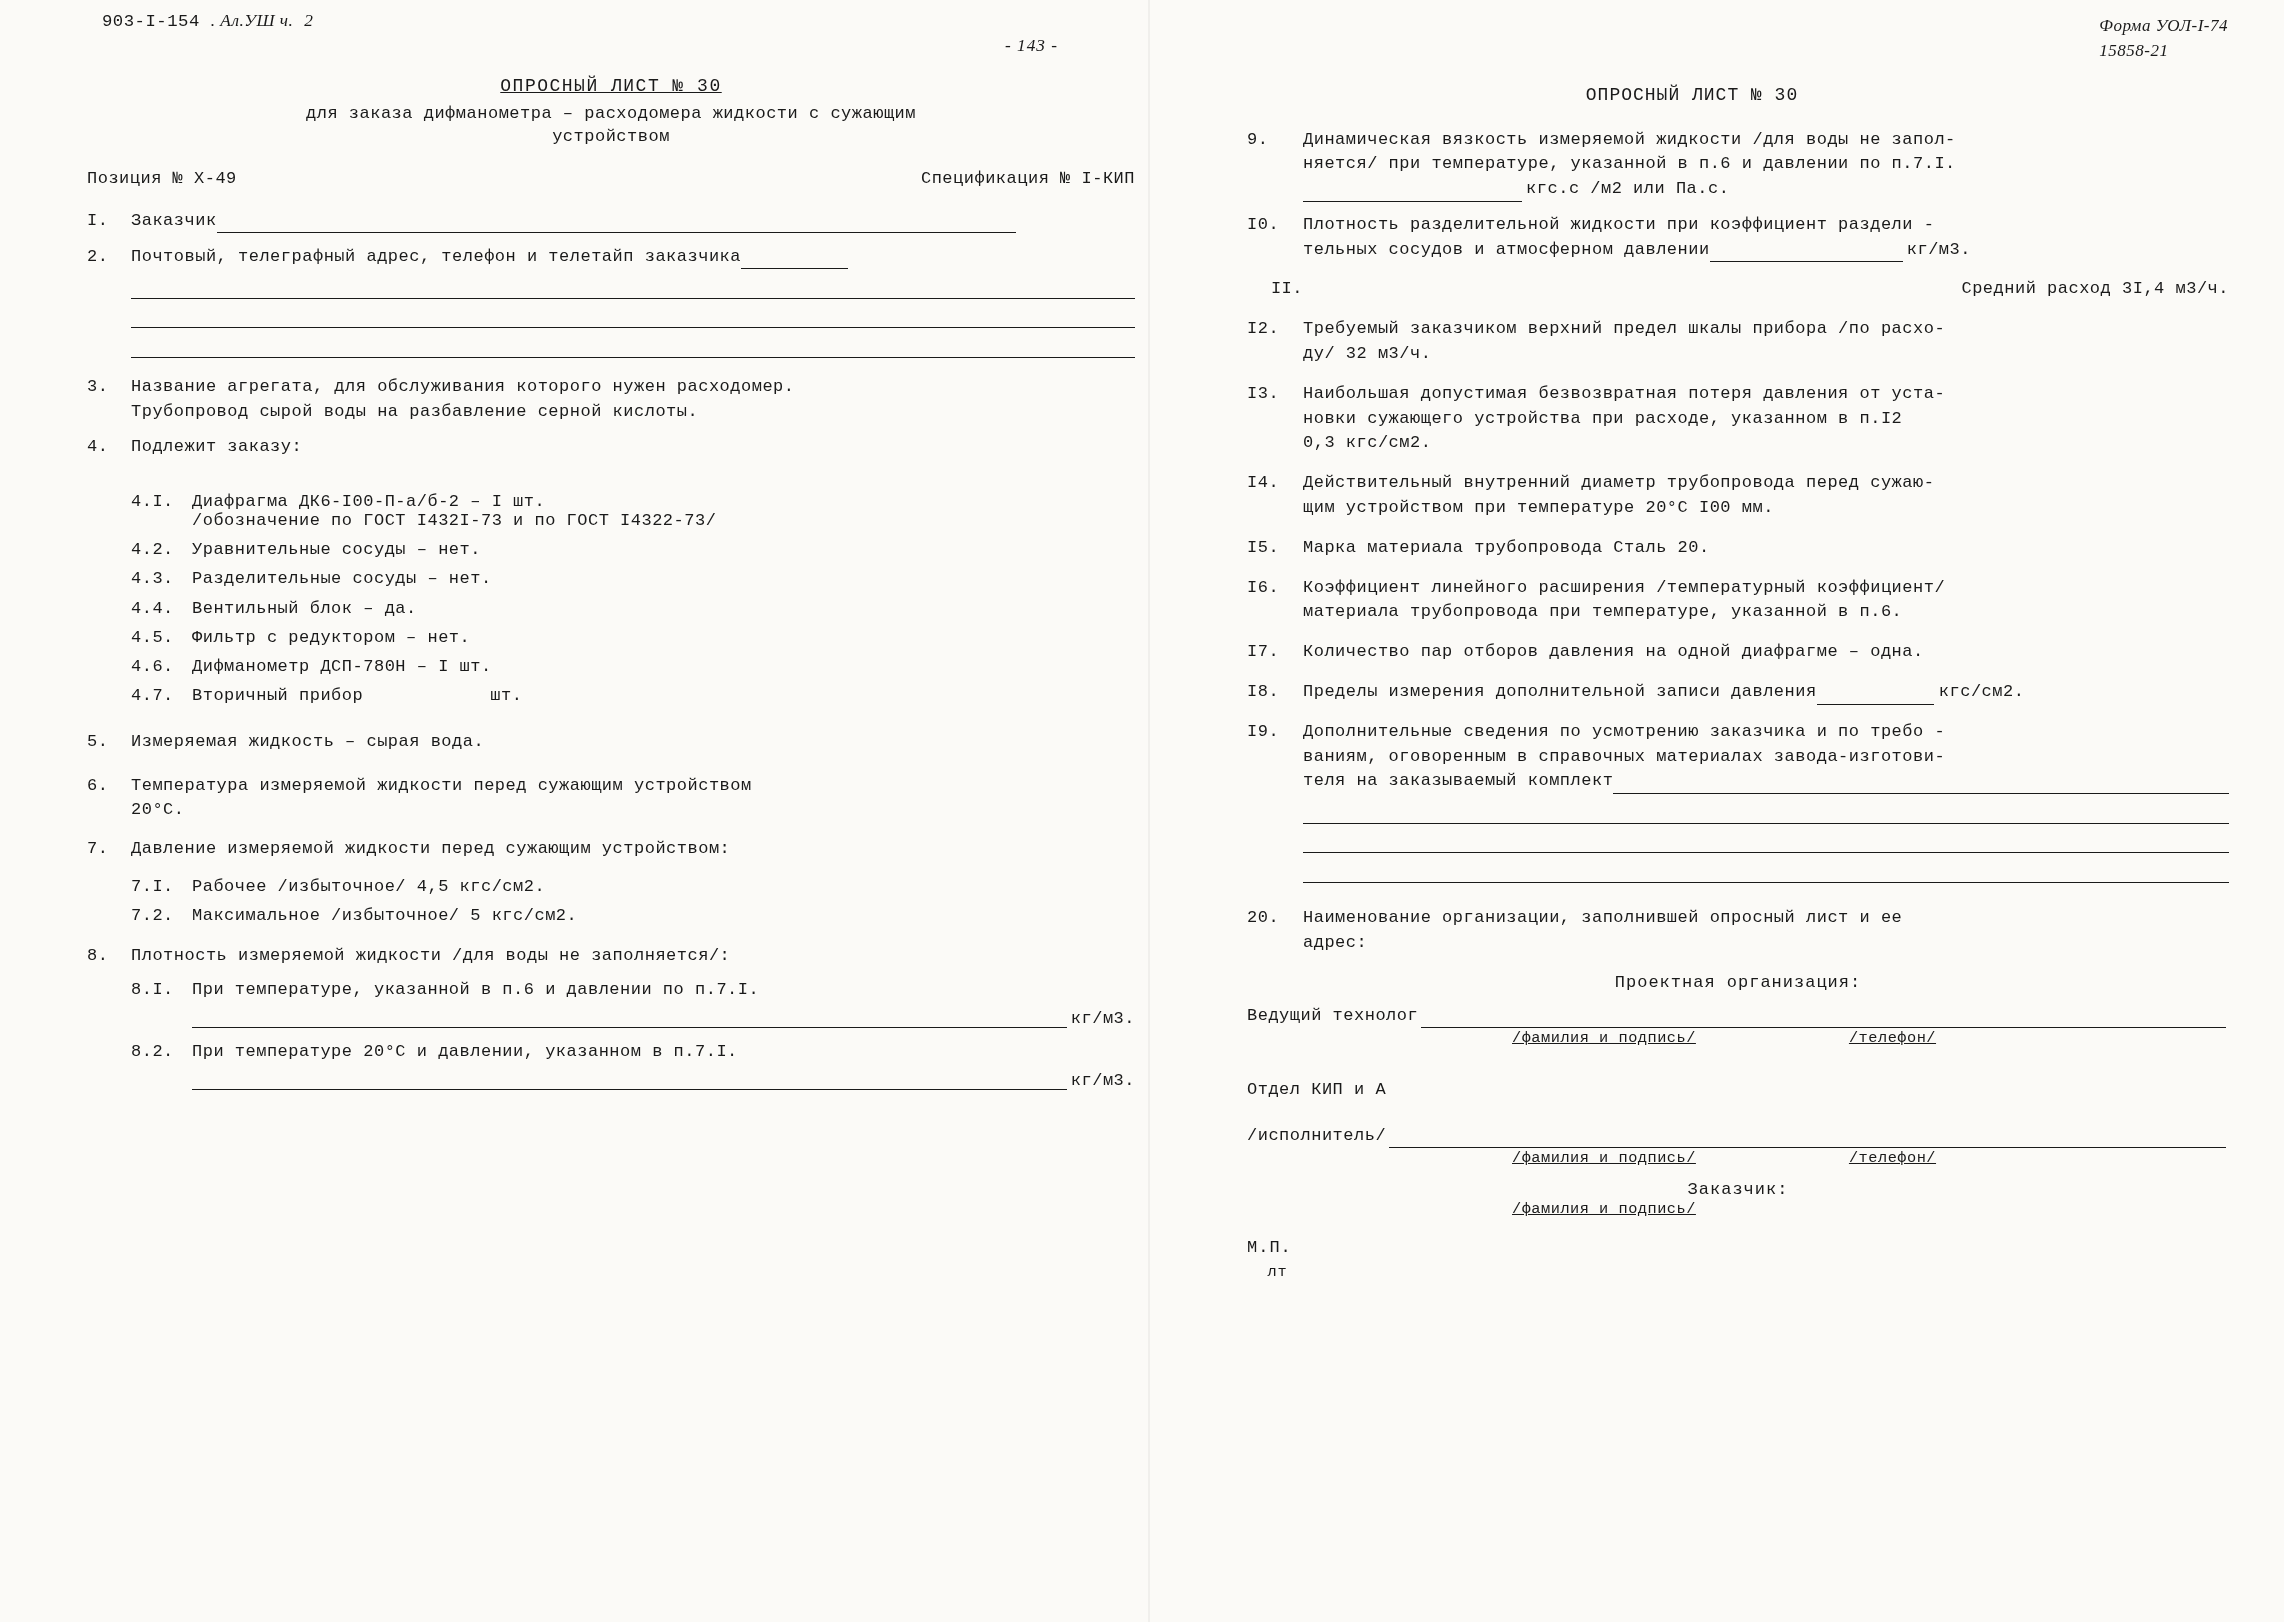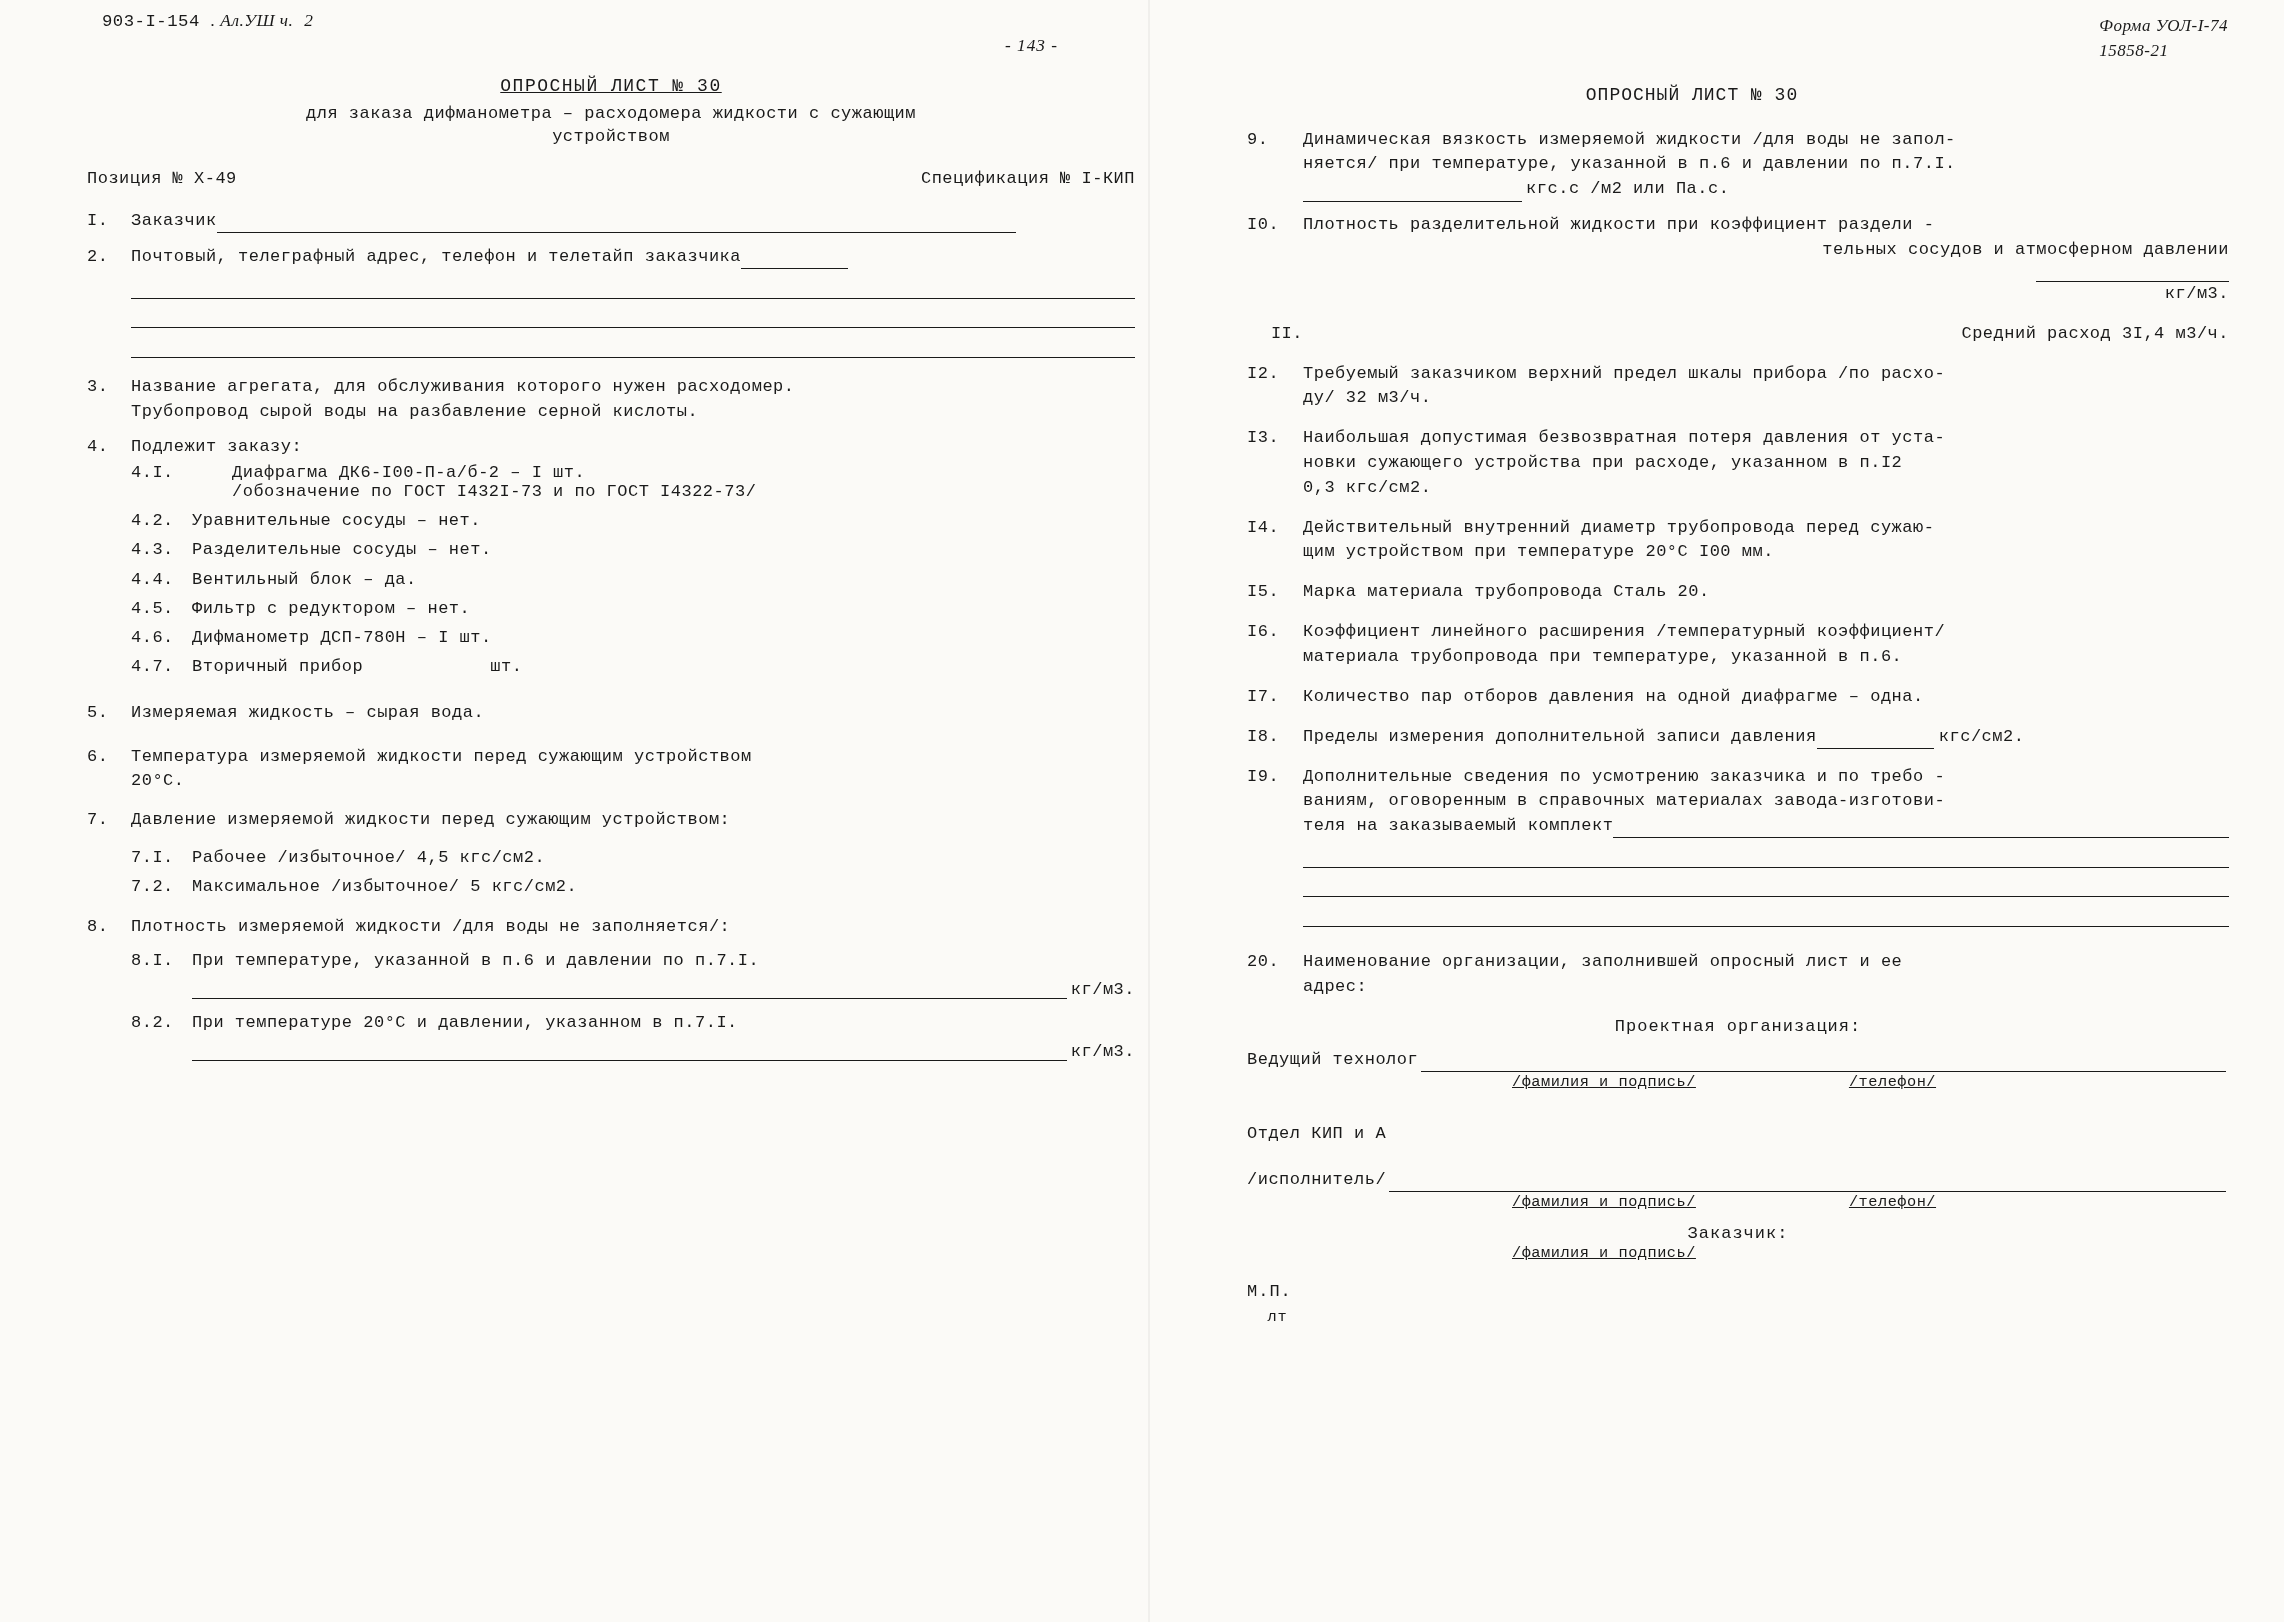--- a/index.html
+++ b/index.html
@@ -214,21 +214,21 @@
         <div>Название агрегата, для обслуживания которого нужен расходомер.</div>
         <div>Трубопровод сырой воды на разбавление серной кислоты.</div>
       </span>
     </div>
 
     <div class="item">
       <span class="num">4.</span>
       <span class="body">Подлежит заказу:</span>
     </div>
 
-    <div class="sub" style="margin-top:3px;gap:40px;">
+    <div class="sub" style="margin-top:32px;">
       <span class="num">4.I.</span>
       <span>
         <div>Диафрагма ДК6-I00-П-а/б-2      –  I шт.</div>
         <div>/обозначение по ГОСТ I432I-73 и по ГОСТ I4322-73/</div>
       </span>
     </div>
     <div class="sub">
       <span class="num">4.2.</span>
       <span>Уравнительные сосуды – нет.</span>
     </div>
@@ -322,21 +322,21 @@
           <span class="rule" style="width:219px;"></span>
           <span style="margin-left:4.1px;">кгс.с /м2 или Па.с.</span>
         </div>
       </span>
     </div>
 
     <div class="item">
       <span class="num wide">I0.</span>
       <span class="body">
         <div>Плотность разделительной жидкости при коэффициент раздели -</div>
-        <div style="display:flex; align-items:flex-end;flex-direction:column;">
+        <div style="display:flex; align-items:flex-end;">
           <span>тельных сосудов и атмосферном давлении</span>
           <span class="rule" style="width:193px;"></span>
           <span style="margin-left:4.1px;">кг/м3.</span>
         </div>
       </span>
     </div>
 
     <div class="item" style="margin-top:15.3px;text-align:right;">
       <span class="num wide">II.</span>
       <span class="body">Средний расход  3I,4 м3/ч.</span>

